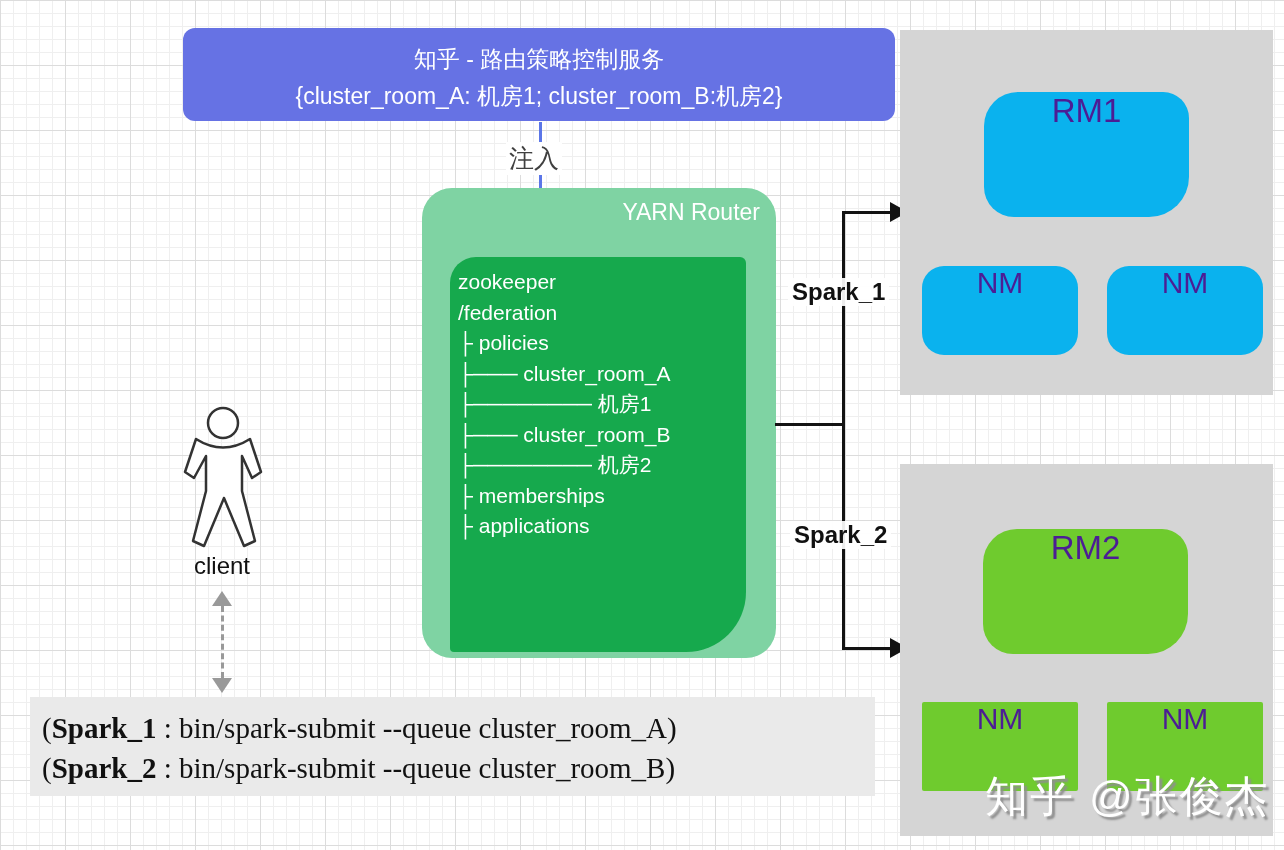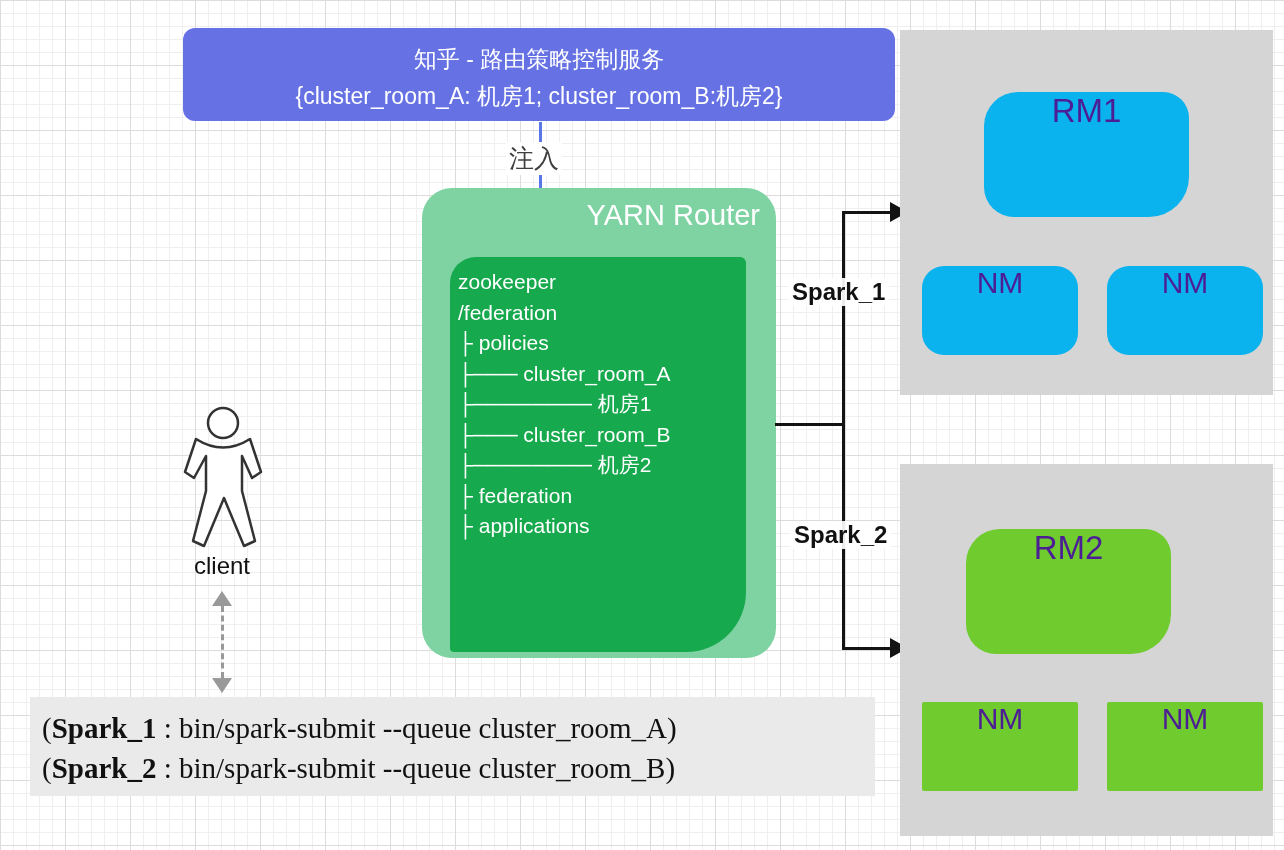--- a/index.html
+++ b/index.html
@@ -33,21 +33,21 @@
   .inject-head { left:531px; top:242px; width:0; height:0;
     border-left:9px solid transparent; border-right:9px solid transparent;
     border-top:15px solid #5b76e8; }
   .inject-label { left:506px; top:142px; font-size:25px; color:#404040;
     background:#fff; padding:0 3px; white-space:nowrap; }
 
   
   .router-box { left:422px; top:188px; width:354px; height:470px;
     background:#7fd3a3; border-radius:30px; }
   .router-title { position:absolute; top:11px; right:16px;
-    color:#fff; font-size:29px; white-space:nowrap;margin-left:12px; }
+    color:#fff; font-size:23px; white-space:nowrap;margin-left:12px; }
   .zk-box { position:absolute; left:28px; top:69px; width:296px; height:395px;
     background:#16a94d; border-radius:26px 6px 60px 4px;
     color:#fff; padding:10px 0 0 8px; }
   .zk-row { font-size:21px; line-height:30.5px; white-space:nowrap; }
 
   
   .person { left:183px; top:406px; }
   .client-label { left:162px; top:552px; width:120px; text-align:center;
     font-size:24px; color:#111; }
 
@@ -96,21 +96,21 @@
   .room2 { left:900px; top:464px; width:373px; height:372px; }
   .room-title { position:absolute; left:0; width:100%; text-align:center;
     font-size:24px; color:#8f8f8f; white-space:nowrap;margin-top:47px; }
   .room1 .room-title { top:42px; }
   .room2 .room-title { top:20px; }
   .node { position:absolute; display:flex; align-items:flex-start; justify-content:center;
     color:#4c1d95; }
   .rm { width:205px; height:125px; font-size:33px;
     border-radius:34px 26px 40px 30px; }
   .room1 .rm { left:84px; top:62px; background:#0ab2ee; }
-  .room2 .rm { left:66px; top:65px; background:#6fcb2e; }
+  .room2 .rm { left:83px; top:65px; background:#6fcb2e; }
   .nm { width:156px; height:89px; font-size:30px; }
   .nm-cyan { background:#0ab2ee; border-radius:22px; top:236px; }
   .nm-green { background:#6fcb2e; border-radius:2px; top:238px; }
   .nm-left { left:22px; } .nm-right { left:207px; }
 
   .watermark { left:985px; top:768px; font-size:43px; color:#ffffff;
     text-shadow:3px 3px 2px #8f8f8f; letter-spacing:2px; white-space:nowrap;
     z-index:5; }
 </style>
 </head>
@@ -130,21 +130,21 @@
   <div class="abs router-box">
     <div class="router-title">YARN Router</div>
     <div class="zk-box">
       <div class="zk-row">zookeeper</div>
       <div class="zk-row">/federation</div>
       <div class="zk-row">├ policies</div>
       <div class="zk-row">├─── cluster_room_A</div>
       <div class="zk-row">├──────── 机房1</div>
       <div class="zk-row">├─── cluster_room_B</div>
       <div class="zk-row">├──────── 机房2</div>
-      <div class="zk-row">├ federation</div>
+      <div class="zk-row">├ memberships</div>
       <div class="zk-row">├ applications</div>
     </div>
   </div>
 
   <svg class="abs person" width="80" height="145" viewBox="0 0 80 145">
     <circle cx="40" cy="17" r="15" fill="#fff" stroke="#333" stroke-width="2.5"></circle>
     <path d="M13,33 Q40,50 67,33 L78,66 L69,72 L59,50 L59,85 L72,135 L61,140 L41,92 L21,140 L10,135 L23,85 L23,50 L11,72 L2,66 Z" fill="#fff" stroke="#333" stroke-width="2.5" stroke-linejoin="round"></path>
   </svg>
   <div class="abs client-label">client</div>
 
@@ -192,14 +192,15 @@
         <span>RM2</span>
       </div>
     <div class="node nm nm-green nm-left">
         <span>NM</span>
       </div>
     <div class="node nm nm-green nm-right">
         <span>NM</span>
       </div>
   </div>
 
+  <div class="abs watermark">知乎 @张俊杰</div>
 
 </div>
 
 </body></html>

